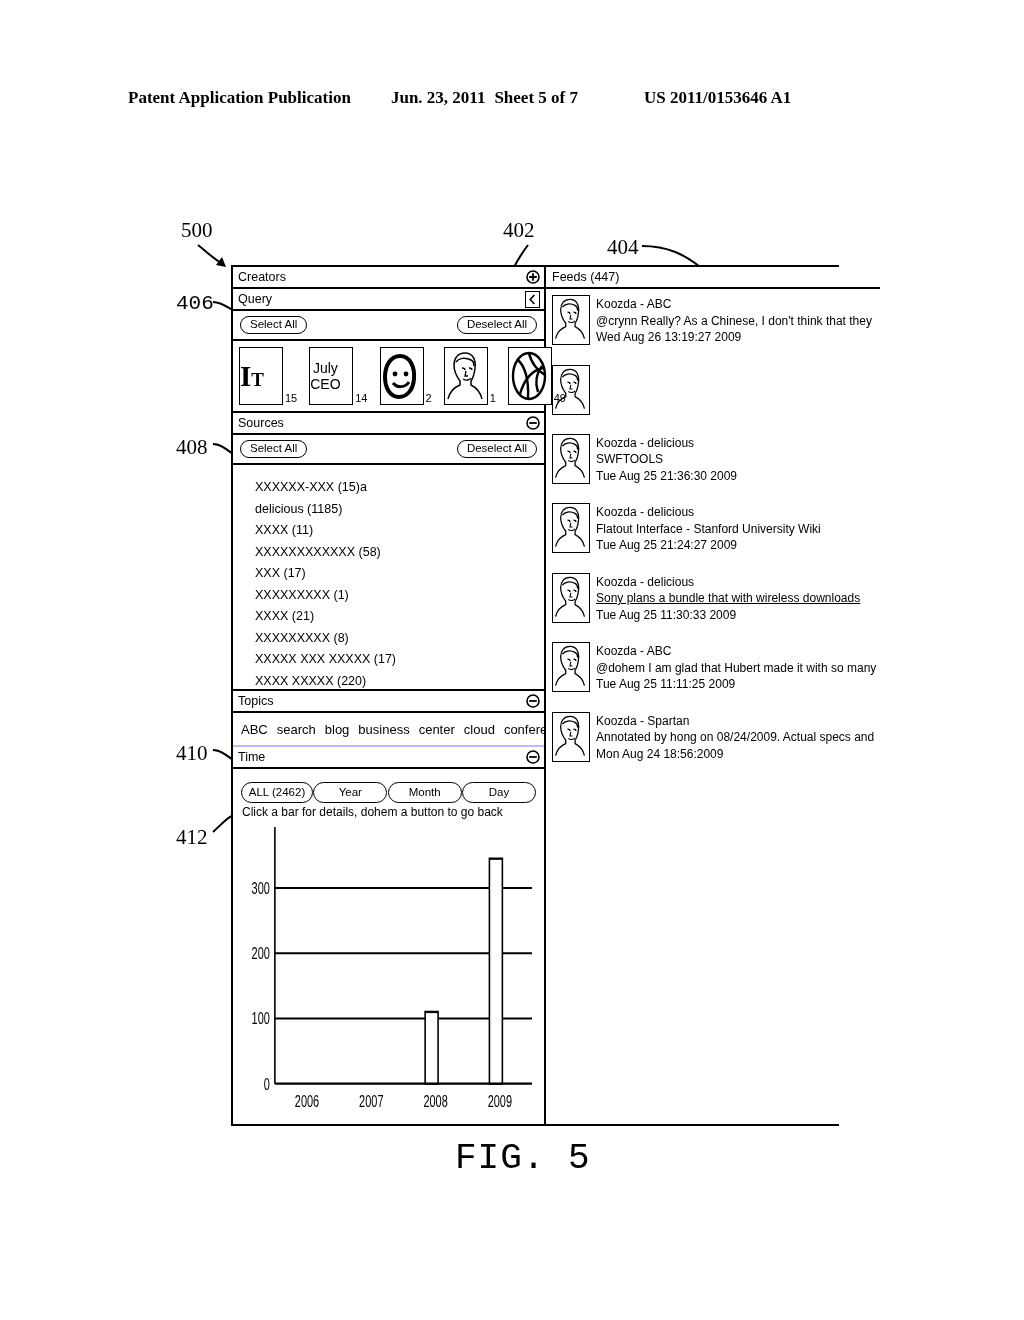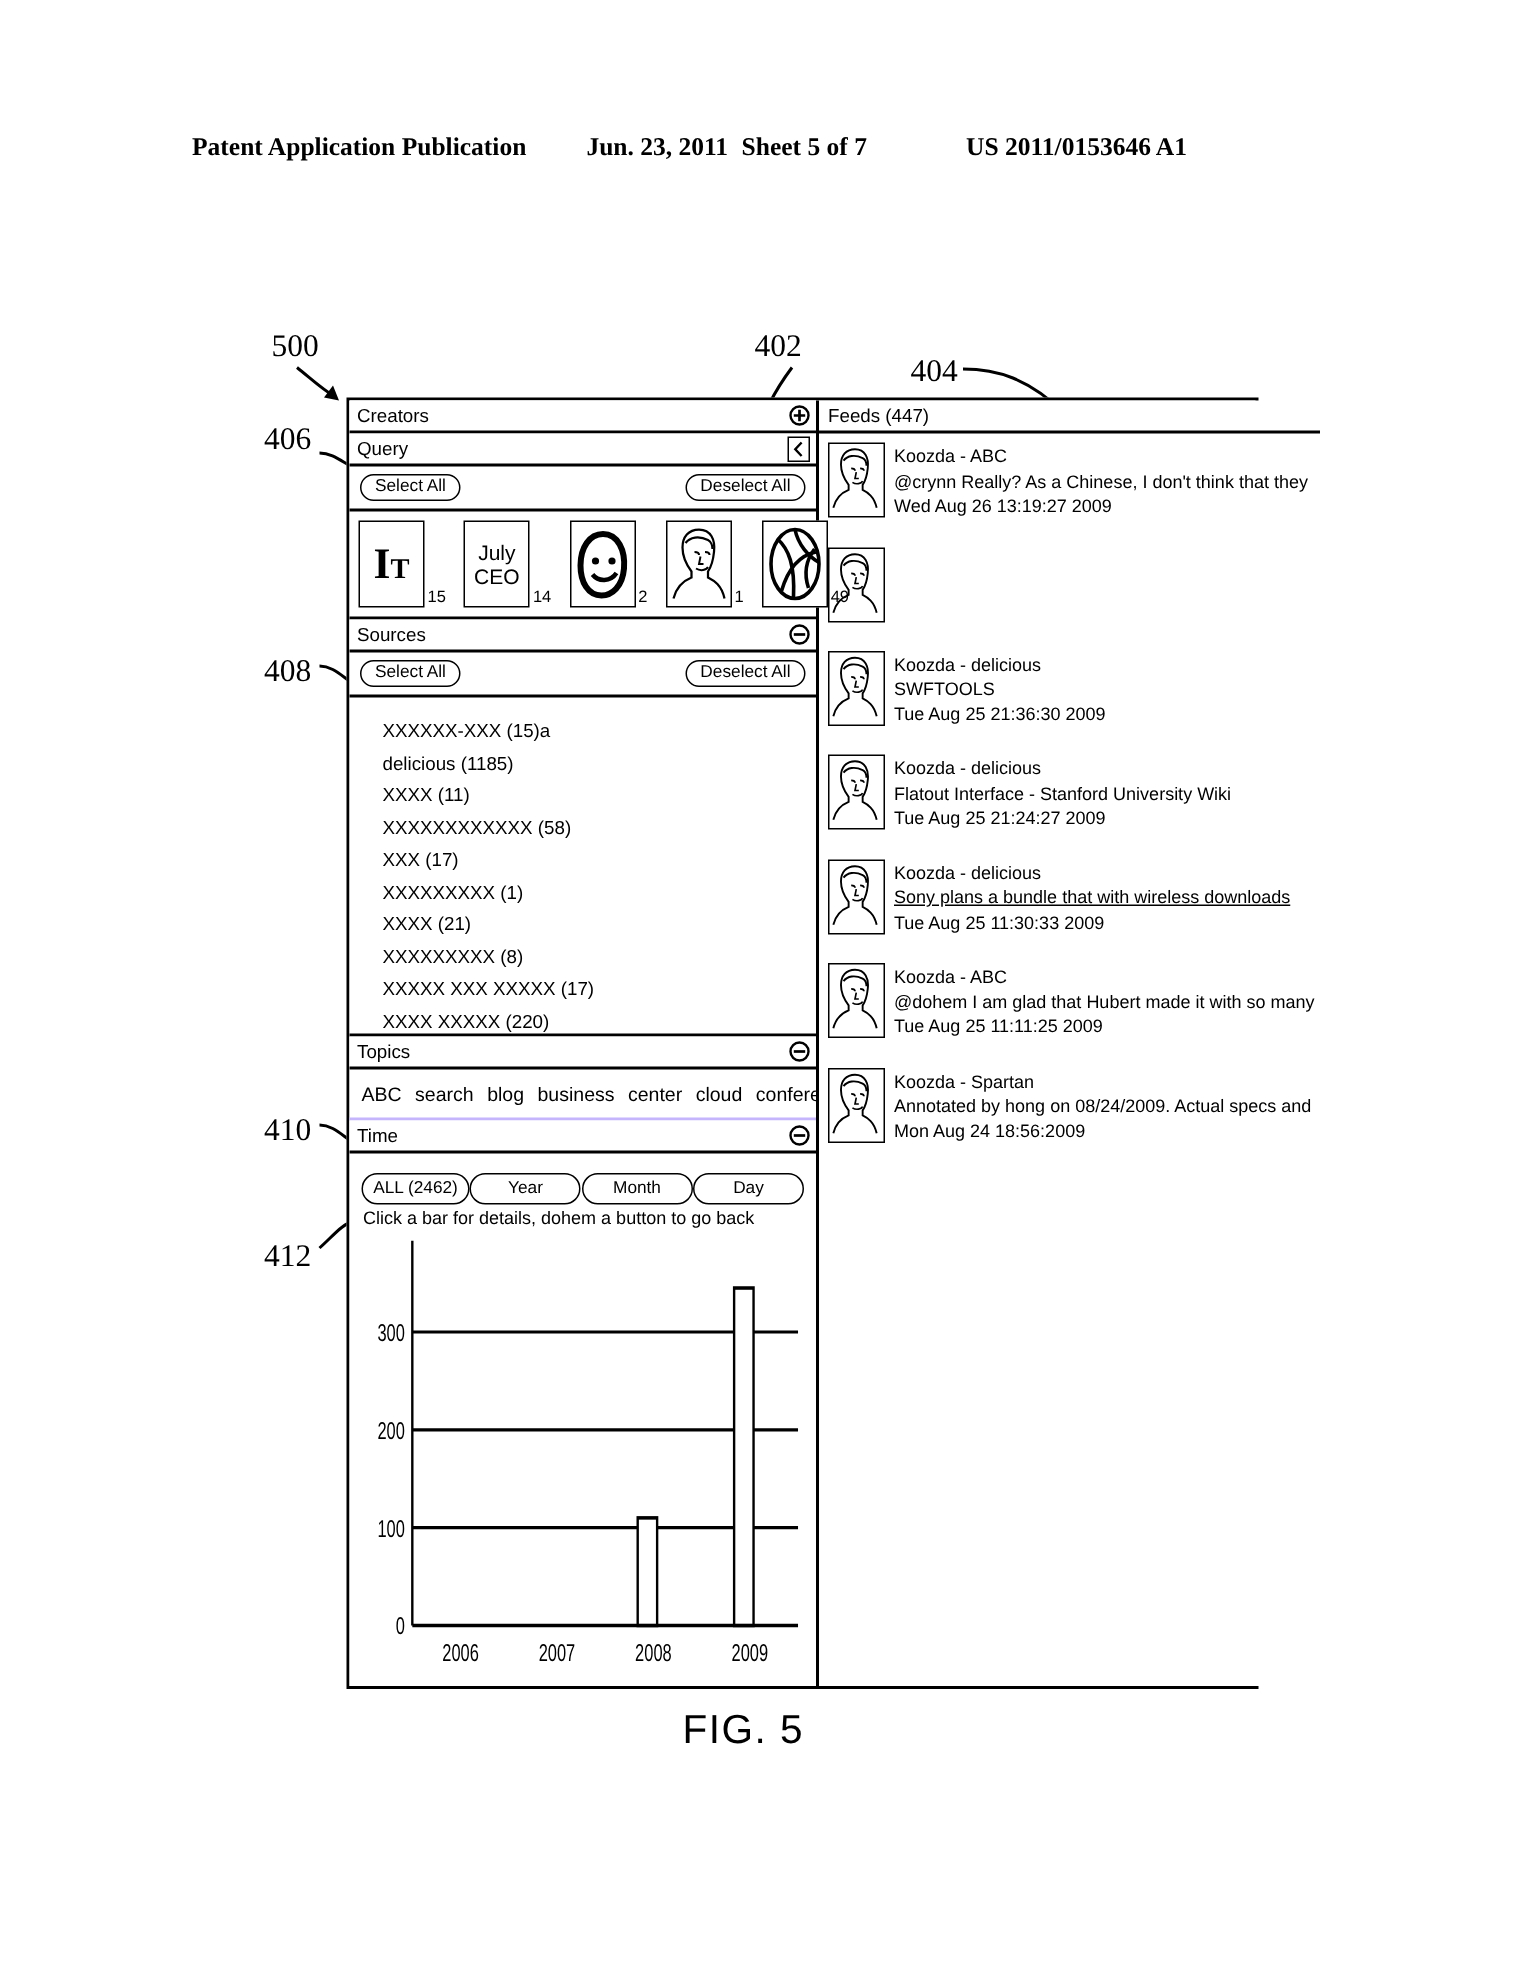--- a/index.html
+++ b/index.html
@@ -22,22 +22,22 @@
     white-space: nowrap;
   }
   .pat-header .ph-pub { }
   .pat-header .ph-date { margin-left: 40px; }
   .pat-header .ph-sheet { margin-left: 9px; }
   .pat-header .ph-num { margin-left: 66px; }
 
   
   .fig-caption {
     position: absolute; left: 455px; top: 1138px;
-    font-family: Liberation Sans, sans-serif;
-    font-size: 27px; letter-spacing: 1px;
+    font-family: Liberation Mono, monospace;
+    font-size: 36px; letter-spacing: 1px;
   }
 
   
   .callout {
     position: absolute;
     font-family: "Liberation Serif", serif;
     font-size: 21px;
     color: #000;
   }
   .lead { position: absolute; }
@@ -109,21 +109,21 @@
     flex: 0 0 auto;
   }
   .thumb-wrap {
     position: relative;
     display: flex; align-items: flex-end;
   }
   .thumb {
     width: 44px; height: 58px;
     border: 1.8px solid #000;
     background: #fff;
-    display: flex; align-items: center; justify-content: center;
+    display: flex; align-items: center; 
     overflow: hidden;
   }
   .thumb svg { display: block; }
   .thumb-count {
     font-size: 11px;
     margin-left: 2px;
     line-height: 1;
     padding-bottom: 1px;
   }
   .thumb-it {
@@ -246,21 +246,21 @@
       </svg>
   </div>
 
   <div class="callout" style="left:607px; top:235px;">404</div>
   <div class="lead" style="left:640px; top:242px;">
     <svg width="90" height="46">
         <path d="M2,4 C24,4 46,10 70,34" stroke="#000" stroke-width="2" fill="none"></path>
       </svg>
   </div>
 
-  <div class="callout" style="left:176px; top:280px;">406</div>
+  <div class="callout" style="left:176px; top:292px;font-family:Liberation Mono, monospace;">406</div>
   <div class="lead" style="left:212px; top:300px;">
     <svg width="26" height="18">
         <path d="M1,2 C10,2 16,8 24,12" stroke="#000" stroke-width="2" fill="none"></path>
       </svg>
   </div>
 
   <div class="callout" style="left:176px; top:435px;">408</div>
   <div class="lead" style="left:212px; top:442px;">
     <svg width="26" height="20">
         <path d="M1,2 C10,2 16,9 24,14" stroke="#000" stroke-width="2" fill="none"></path>

